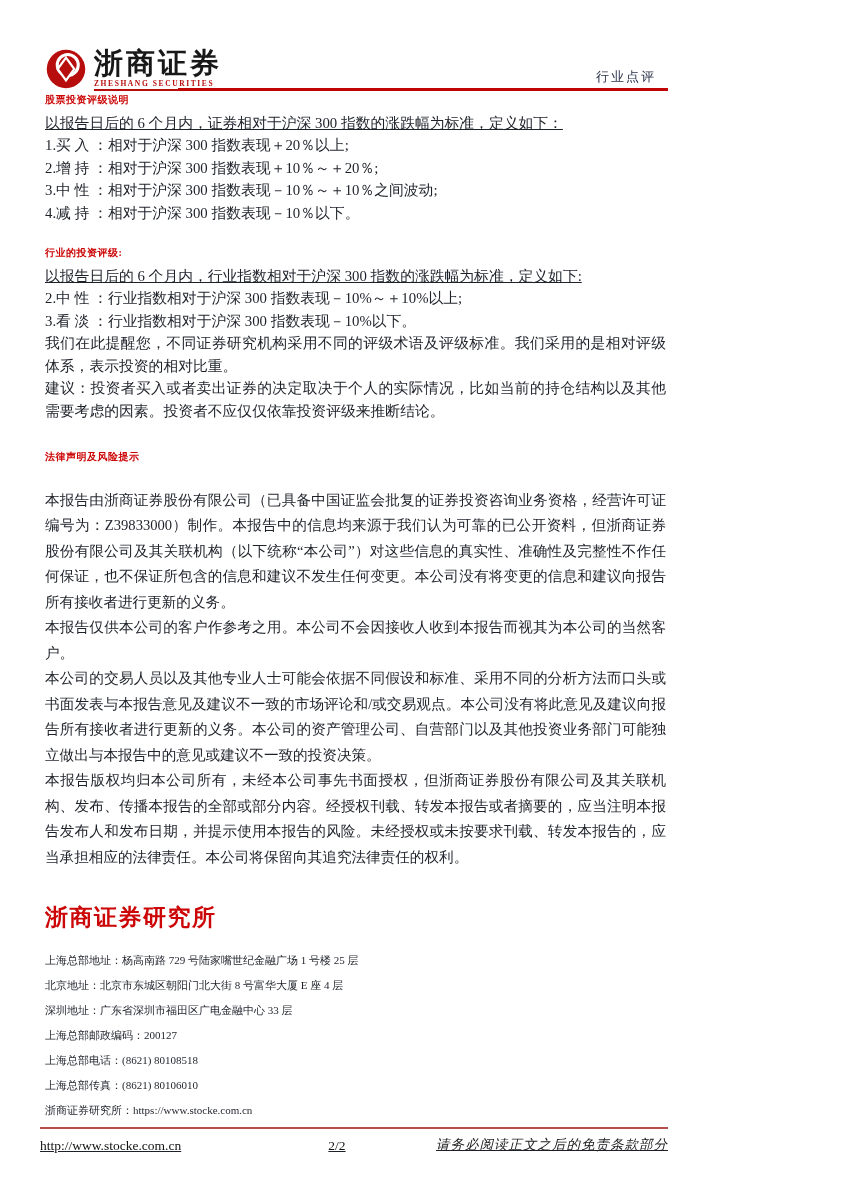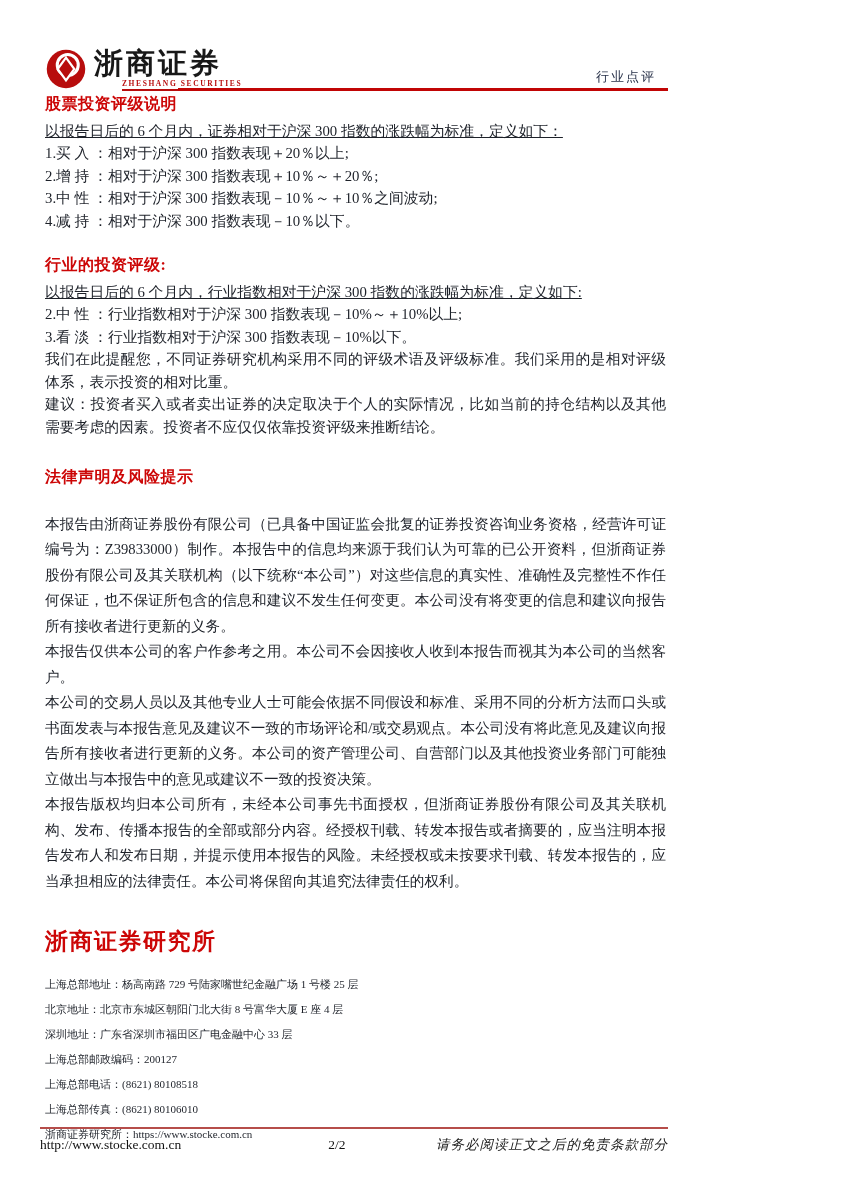--- a/index.html
+++ b/index.html
@@ -17,55 +17,55 @@
   .logo-icon{width:42px;height:42px;flex:0 0 auto;}
   .brand-text{display:flex;flex-direction:column;}
   .brand-cn{
     font-size:29px;font-weight:bold;color:#181818;
     letter-spacing:3px;line-height:1.05;white-space:nowrap;
   }
   .brand-en{
     margin-top:1px;width:max-content;
     font-size:7.5px;font-weight:bold;color:#b80d0d;
     letter-spacing:1.6px;white-space:nowrap;
-    border-bottom:2px solid #b80d0d;padding-bottom:1px;margin-left:28px;
+    border-bottom:2px solid #b80d0d;padding-bottom:1px;
   }
   .doc-type{
     position:absolute;right:12px;top:20px;
     font-size:13px;color:#273048;letter-spacing:2px;
   }
   .header-rule{
     position:absolute;left:133px;right:0;top:40px;height:2.5px;
     background:#c10505;
   }
   
   .main{position:absolute;top:93px;left:45px;right:38px;}
   .sec-title{
-    margin:0;font-size:16px;font-weight:bold;color:#cc0606;
+    margin:0;font-size:10px;font-weight:bold;color:#cc0606;
     letter-spacing:0.5px;line-height:1.35;
   }
   .rating p{margin:0;font-size:14.8px;line-height:22.5px;}
   .rating .intro{margin-top:5px;text-decoration:underline;}
   .sec-industry{margin-top:22px;}
   .note-par{margin:0;font-size:14.8px;line-height:22.5px;text-align:justify;}
   .sec-legal{margin-top:28px;}
   .legal-body{margin-top:24px;}
   .legal-body p{margin:0;font-size:14.6px;line-height:25.5px;text-align:justify;}
   
   .sec-institute{margin-top:34px;}
   .inst-title{
     margin:0;font-size:23px;font-weight:bold;color:#cc0606;
     letter-spacing:1.5px;line-height:1.2;
   }
   .inst-lines{margin-top:16px;}
   .inst-lines p{margin:0;font-size:11px;line-height:25px;}
   
   .footer{position:absolute;left:40px;right:36px;bottom:46px;}
   .footer-rule{height:2.5px;background:#b64d4a;}
-  .footer-row{display:flex;margin-top:7px;font-size:13.5px;align-items:center;}
+  .footer-row{display:flex;margin-top:7px;font-size:13.5px;align-items:flex-end;text-decoration:underline;}
   .footer-row>div{flex:1;}
   .f-url{text-align:left;color:#111;text-decoration:none;}
   .f-page{text-align:center;color:#111;}
   .f-note{text-align:right;font-style:italic;color:#222;letter-spacing:1px;white-space:nowrap;}
 </style>
 </head>
 <body>
 
 <div class="page">
 

